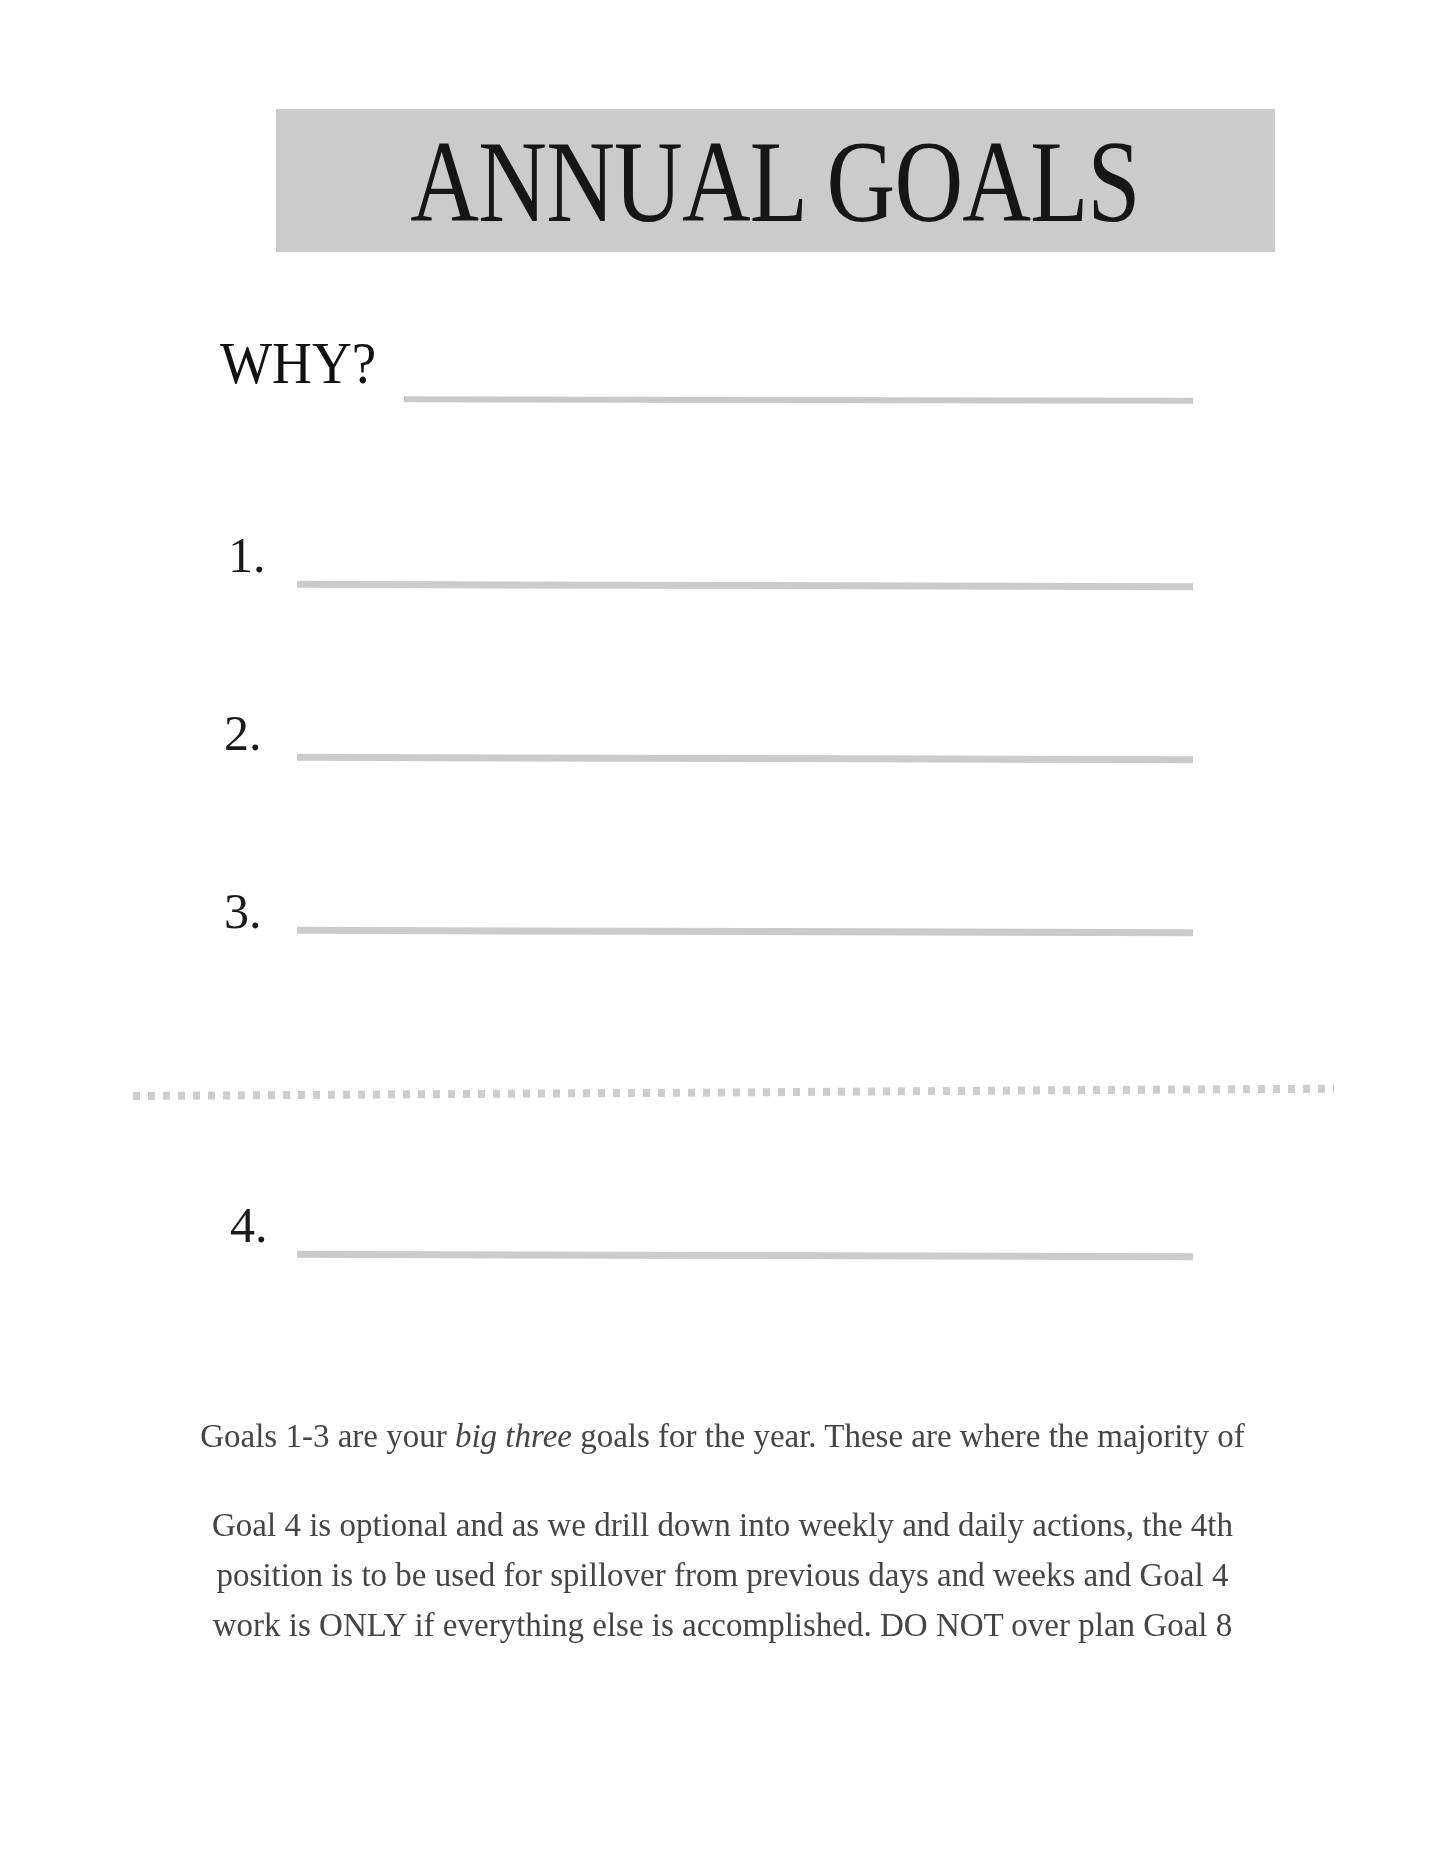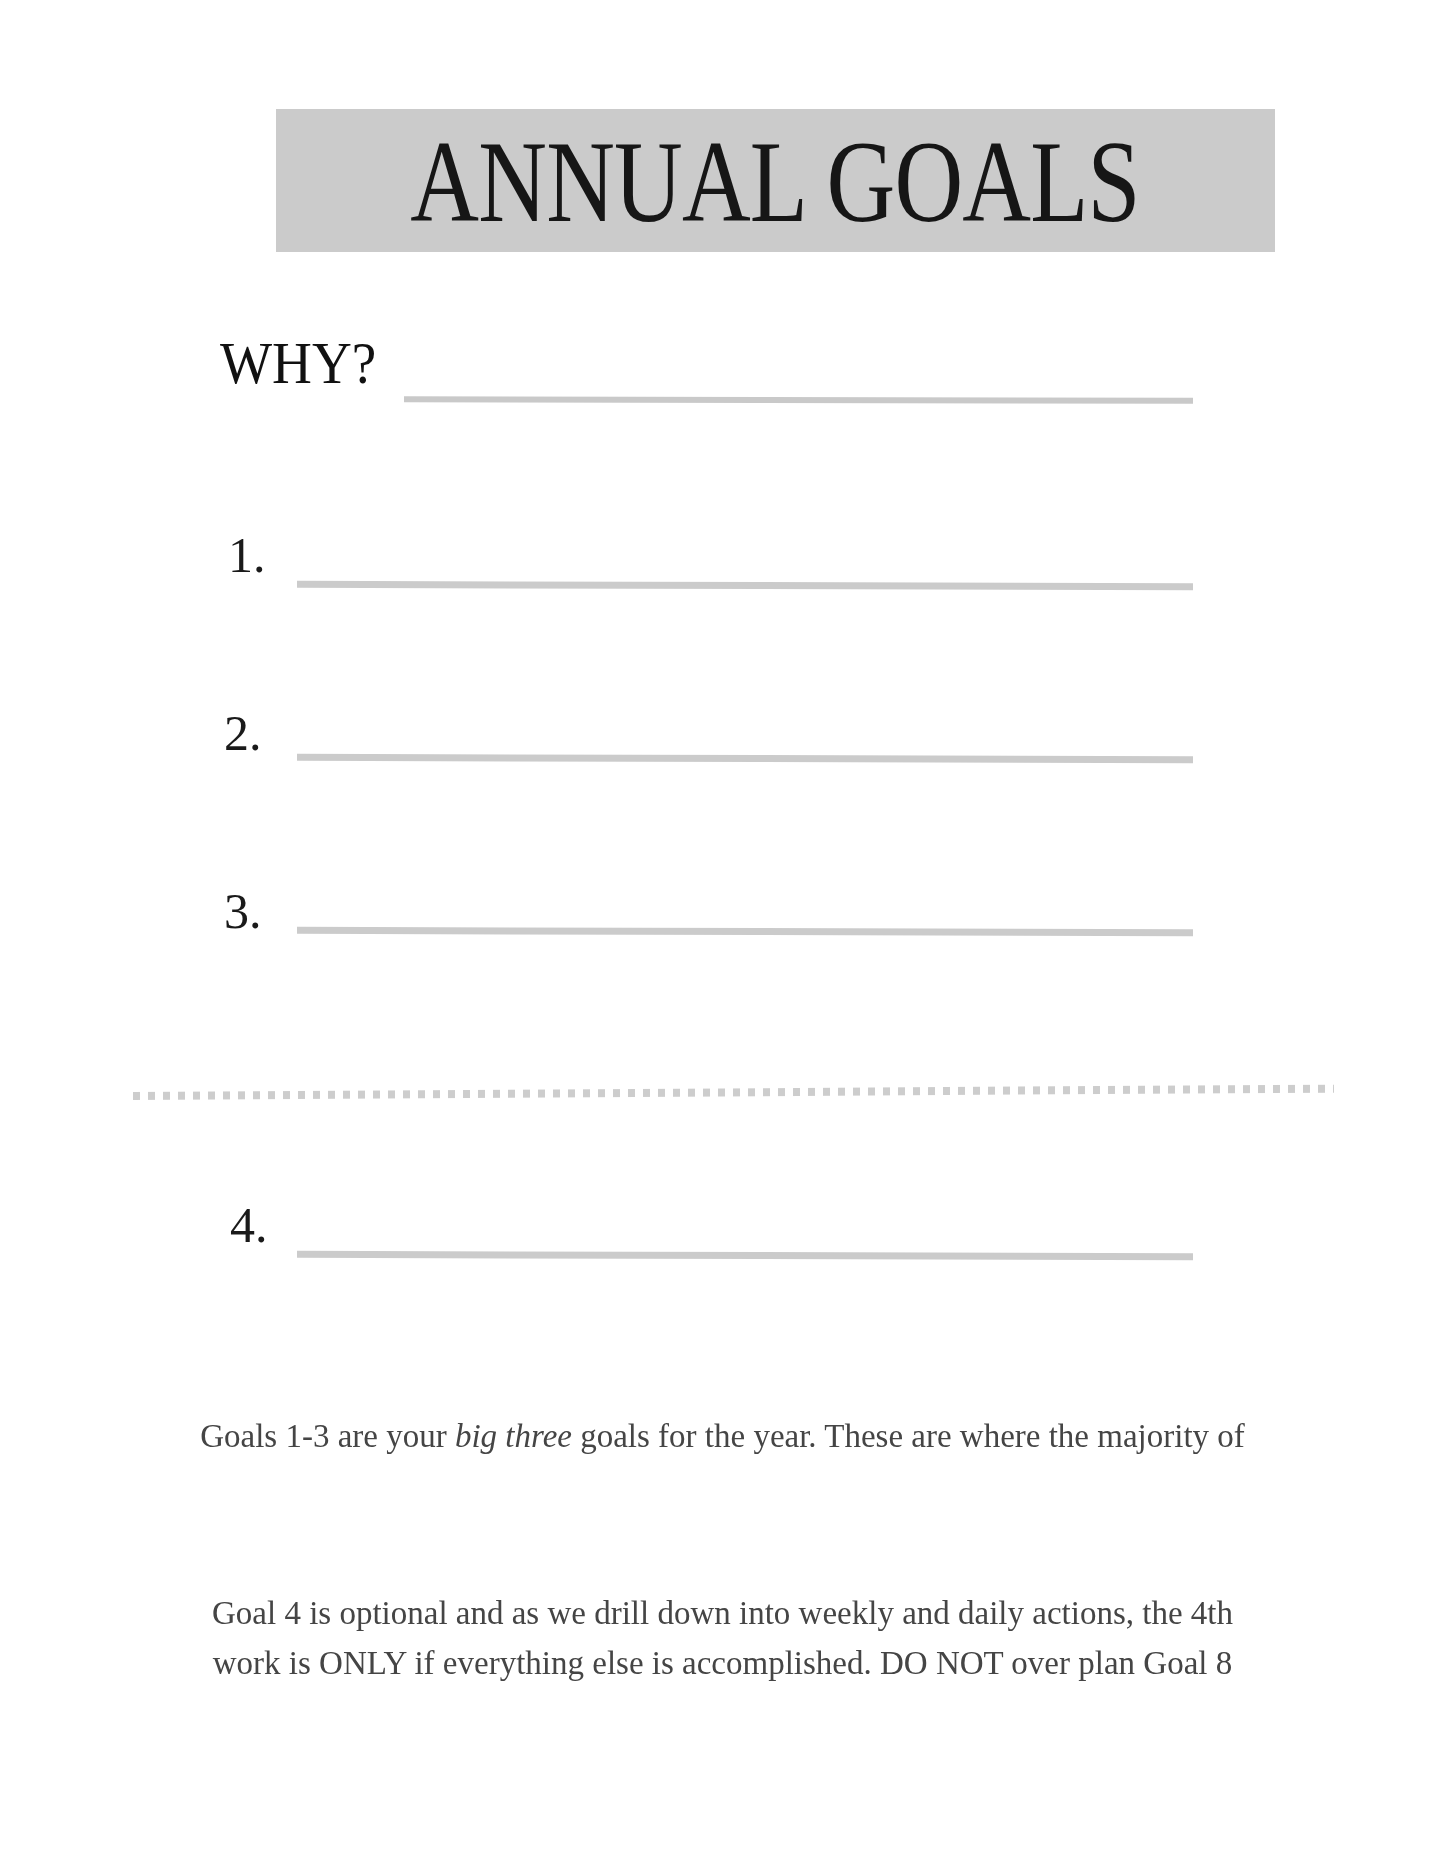--- a/index.html
+++ b/index.html
@@ -108,21 +108,21 @@
   .note {
     position: absolute;
     left: 0;
     width: 1445px;
     text-align: center;
     font-size: 33px;
     color: #454545;
     line-height: 49px;
   }
   .note-1 { top: 1412px; }
-  .note-2 { top: 1588px; line-height: 50px; }
+  .note-2 { top: 1500px; line-height: 50px; }
   .italic { font-style: italic; }
   .note div { white-space: nowrap; }
 </style>
 </head>
 <body>
 
 <div class="page">
 
   <div class="banner">
     <span class="title">ANNUAL GOALS</span>
@@ -144,16 +144,17 @@
 
   <span class="goal-num n4">4.</span>
   <div class="write-line l4"></div>
 
   <div class="note note-1">
     <div><span>Goals 1-3 are your </span><span class="italic">big three</span><span> goals for the year. These are where the majority of</span></div>
   </div>
 
   <div class="note note-2">
     <div>Goal 4 is optional and as we drill down into weekly and daily actions, the 4th</div>
+    <div>position is to be used for spillover from previous days and weeks and Goal 4</div>
     <div>work is ONLY if everything else is accomplished. DO NOT over plan Goal 8</div>
   </div>
 
 </div>
 
 </body></html>

